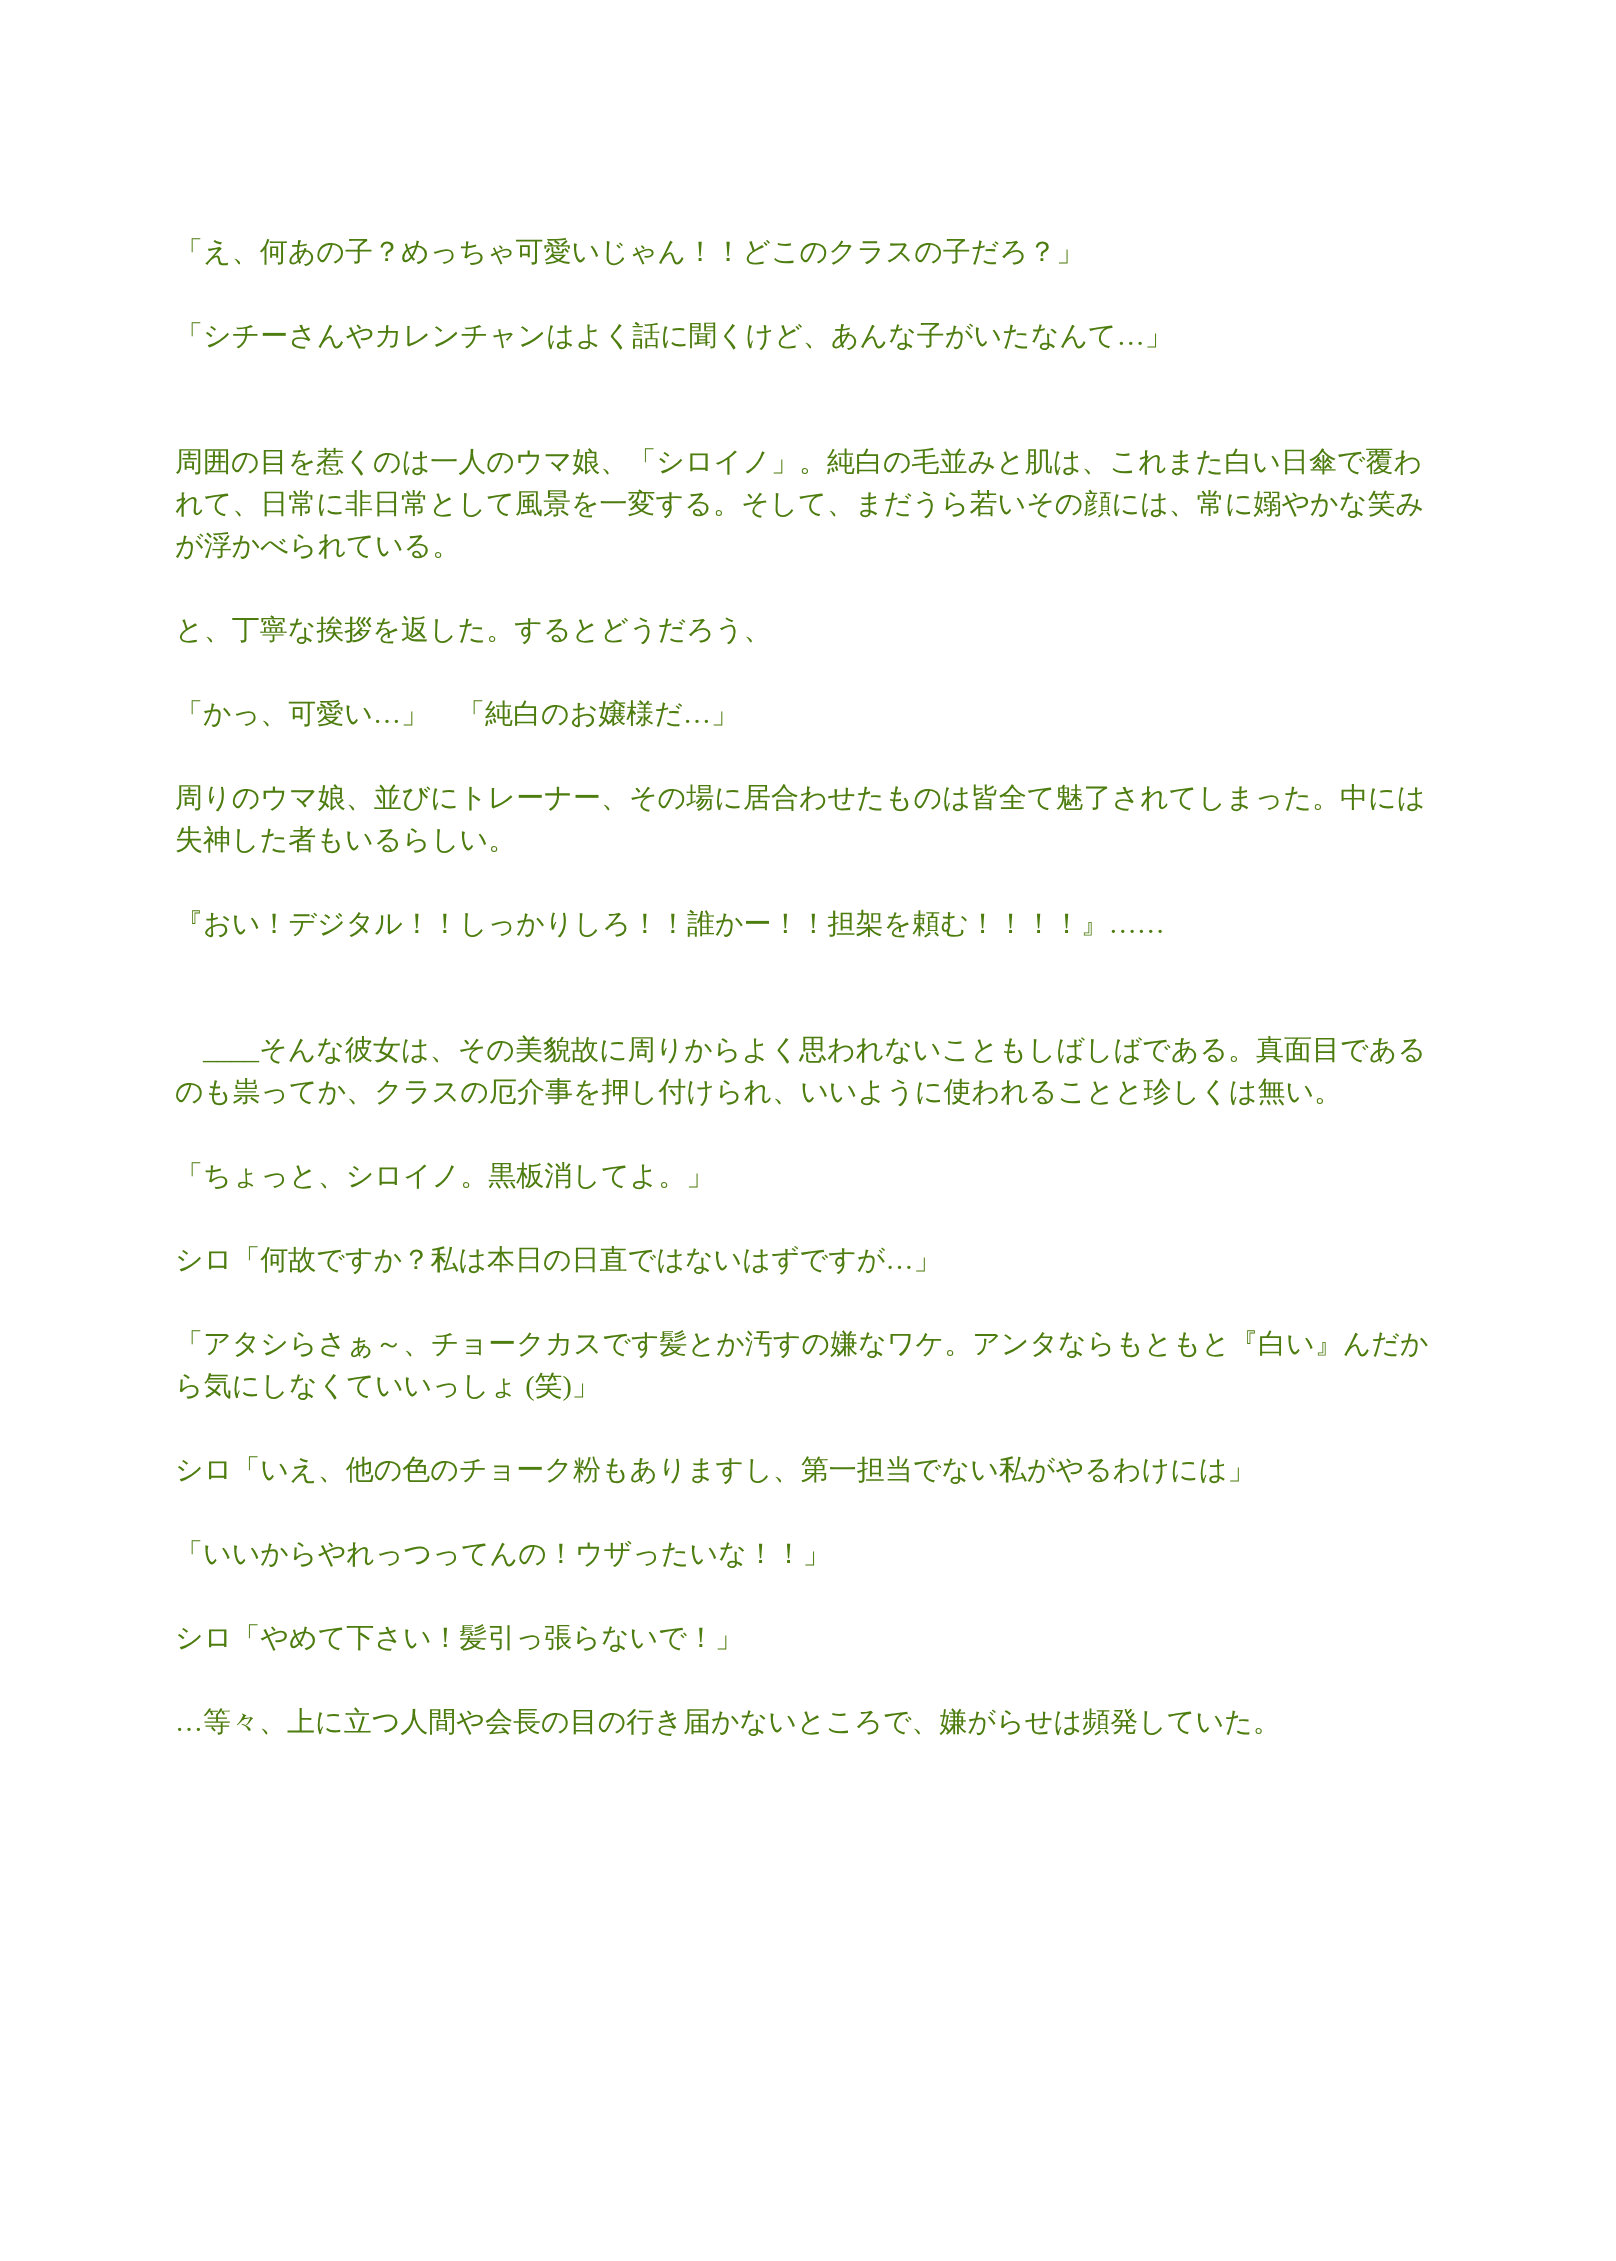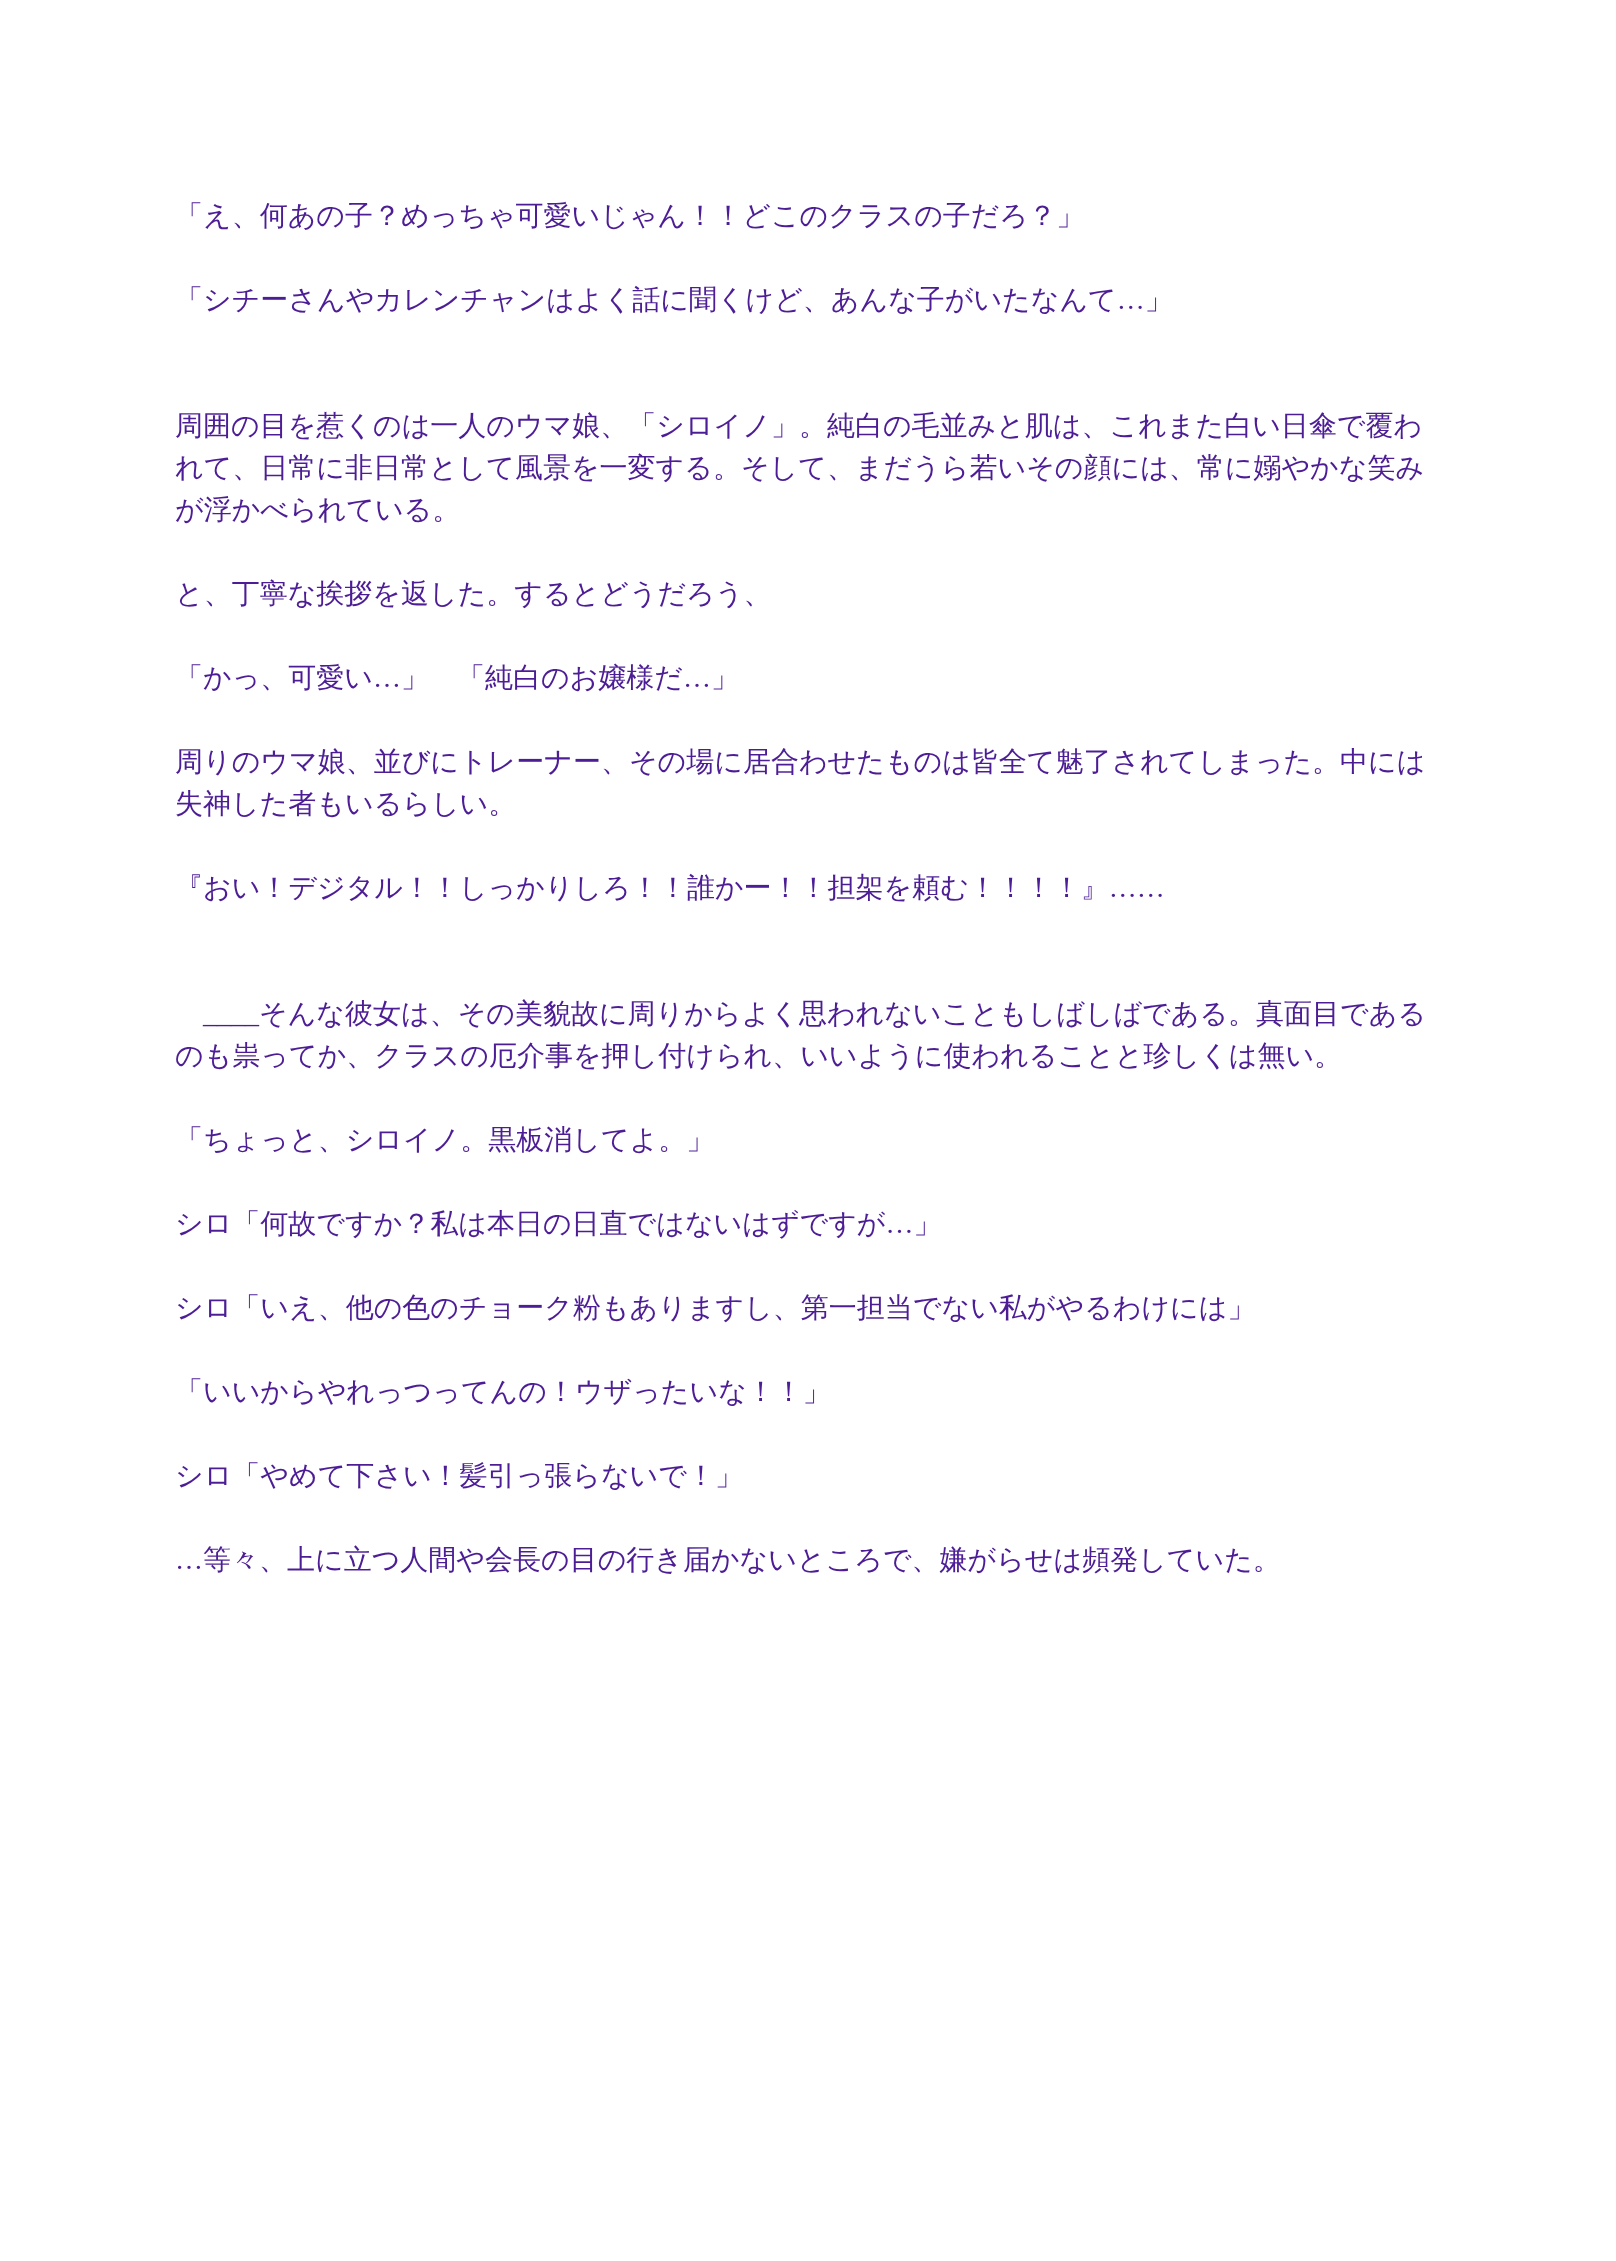--- a/index.html
+++ b/index.html
@@ -30,21 +30,21 @@
   .block { margin: 0; }
   .gap-0 { margin-top: 0; }
   .gap-1 { margin-top: 42px; }
   .gap-2 { margin-top: 84px; }
   .line { min-height: 42px; }
 </style>
 </head>
 <body>
 
 <div class="page" style="background: rgb(255, 255, 255);">
-  <div class="doc" style="color: #4c1d95;">
+  <div class="doc" style="color: #4d7c0f; margin-top: 36px;">
       <div class="block gap-0">
         <div class="line">「え、何あの子？めっちゃ可愛いじゃん！！どこのクラスの子だろ？」</div>
       </div>
       <div class="block gap-1">
         <div class="line">「シチーさんやカレンチャンはよく話に聞くけど、あんな子がいたなんて…」</div>
       </div>
       <div class="block gap-2">
         <div class="line">周囲の目を惹くのは一人のウマ娘、「シロイノ」。純白の毛並みと肌は、これまた白い日傘で覆われて、日常に非日常として風景を一変する。そして、まだうら若いその顔には、常に嫋やかな笑みが浮かべられている。</div>
       </div>
       <div class="block gap-1">
@@ -64,20 +64,23 @@
       <div class="block gap-2">
         <div class="line">　____そんな彼女は、その美貌故に周りからよく思われないこともしばしばである。真面目であるのも祟ってか、クラスの厄介事を押し付けられ、いいように使われることと珍しくは無い。</div>
       </div>
       <div class="block gap-1">
         <div class="line">「ちょっと、シロイノ。黒板消してよ。」</div>
       </div>
       <div class="block gap-1">
         <div class="line">シロ「何故ですか？私は本日の日直ではないはずですが…」</div>
       </div>
       <div class="block gap-1">
+        <div class="line">「アタシらさぁ～、チョークカスです髪とか汚すの嫌なワケ。アンタならもともと『白い』んだから気にしなくていいっしょ (笑)」</div>
+      </div>
+      <div class="block gap-1">
         <div class="line">シロ「いえ、他の色のチョーク粉もありますし、第一担当でない私がやるわけには」</div>
       </div>
       <div class="block gap-1">
         <div class="line">「いいからやれっつってんの！ウザったいな！！」</div>
       </div>
       <div class="block gap-1">
         <div class="line">シロ「やめて下さい！髪引っ張らないで！」</div>
       </div>
       <div class="block gap-1">
         <div class="line">…等々、上に立つ人間や会長の目の行き届かないところで、嫌がらせは頻発していた。</div>

